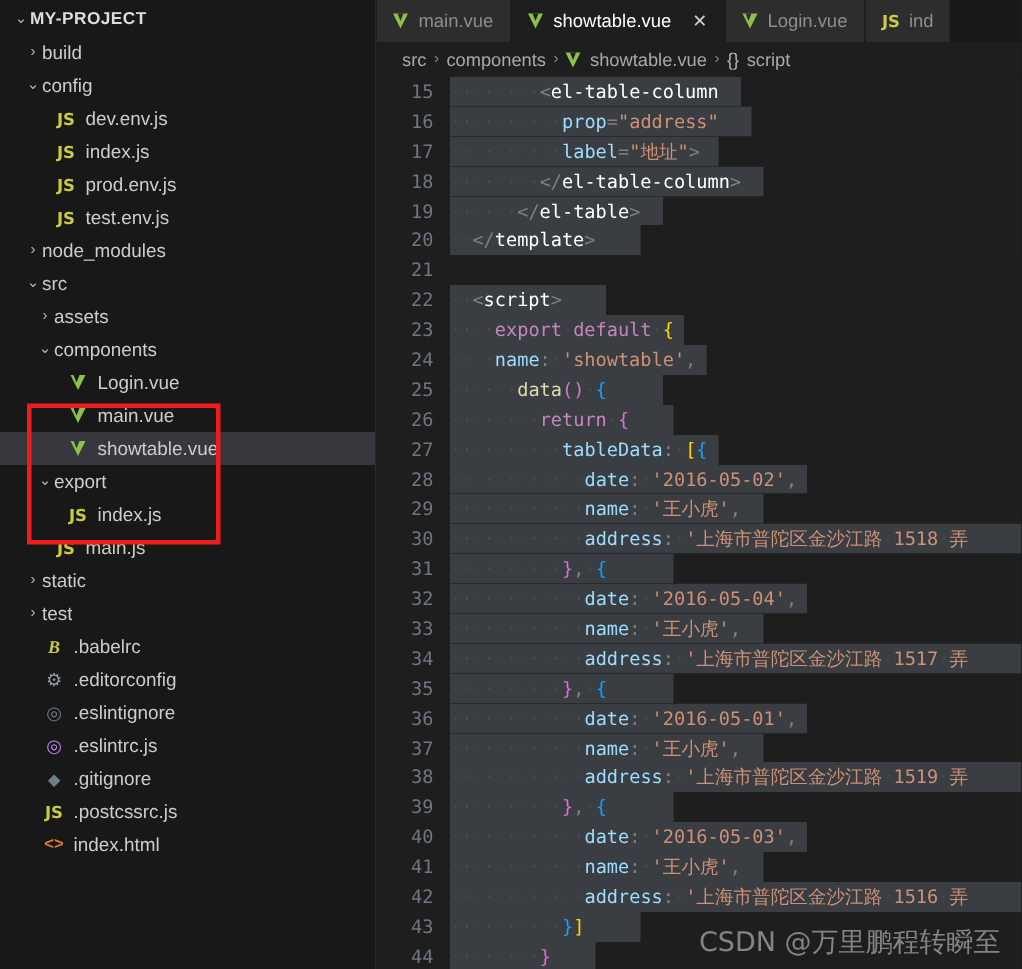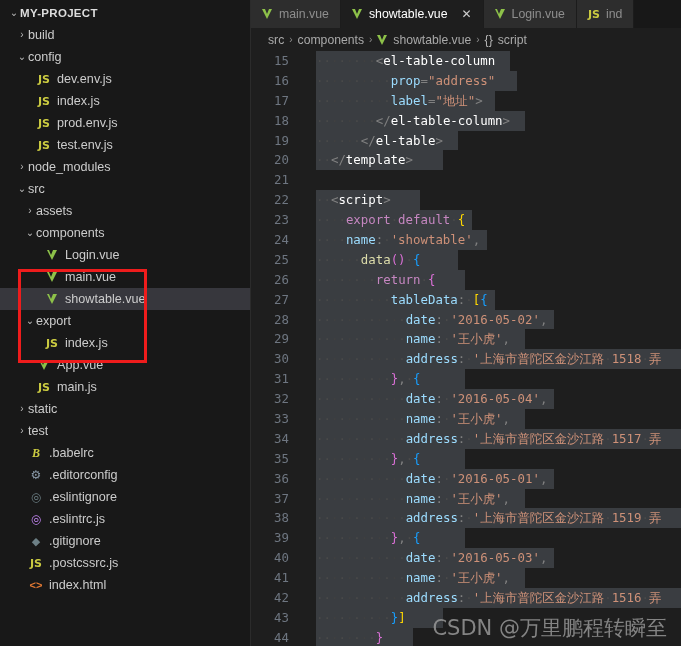--- a/index.html
+++ b/index.html
@@ -94,21 +94,21 @@
   .breadcrumb .crumb{cursor:pointer;}
   .breadcrumb .vue-ico::after{border-top-color:#1e1e1e;}
   .breadcrumb .brace{color:#b5b5b5;}
 
   
   .editor{
     flex:1;position:relative;overflow:hidden;background:#1e1e1e;
     font-family:"DejaVu Sans Mono","Liberation Mono",monospace;
     font-size:12.4px;line-height:19.9px;
   }
-  .codeline{display:flex;height:19.9px;align-items:flex-start;white-space:pre;gap:16px;}
+  .codeline{display:flex;height:19.9px;align-items:flex-start;white-space:pre;}
   .gut{
     flex:0 0 49px;text-align:right;padding-right:11px;color:#6e7681;
     font-size:12.4px;box-sizing:border-box;user-select:none;
   }
   .ctext{position:relative;flex:1;min-width:0;overflow:hidden;}
   .sel{background:#3a3d41;}
   .ws{color:#4a4a4a;}
   .guide{color:#404040;}
   .tag{color:#ffffff;}
   .punct{color:#808080;}
@@ -116,21 +116,21 @@
   .str{color:#ce9178;}
   .kw{color:#c586c0;}
   .fn{color:#dcdcaa;}
   .key{color:#9cdcfe;}
   .br-y{color:#ffd700;}
   .br-p{color:#da70d6;}
   .br-b{color:#179fff;}
 
   .watermark{
     position:absolute;right:14px;bottom:7px;
-    color:#9b9b9b;font-size:21px;opacity:.82;
+    color:#9b9b9b;font-size:18px;opacity:.82;
     font-family:"DejaVu Sans",sans-serif;pointer-events:none;white-space:nowrap;
   }
 </style>
 </head>
 <body>
 
 <div class="app">
 
   <div class="sidebar">
     <div class="tree" id="tree">
@@ -214,27 +214,20 @@
         <div class="row" style="padding-left: 24px;">
           <span class="chev">⌄</span>
           <span class="lbl">export</span>
         </div>
         <div class="row" style="padding-left: 32px;">
           <span class="chev"></span>
           <span class="ico">
             <span class="js">JS</span>
           </span>
           <span class="lbl">index.js</span>
-        </div>
-        <div class="row" style="padding-left: 24px;">
-          <span class="chev"></span>
-          <span class="ico">
-            <span class="vue-ico"></span>
-          </span>
-          <span class="lbl">App.vue</span>
         </div>
         <div class="row" style="padding-left: 24px;">
           <span class="chev"></span>
           <span class="ico">
             <span class="js">JS</span>
           </span>
           <span class="lbl">main.js</span>
         </div>
         <div class="row" style="padding-left: 16px;">
           <span class="chev">›</span>

